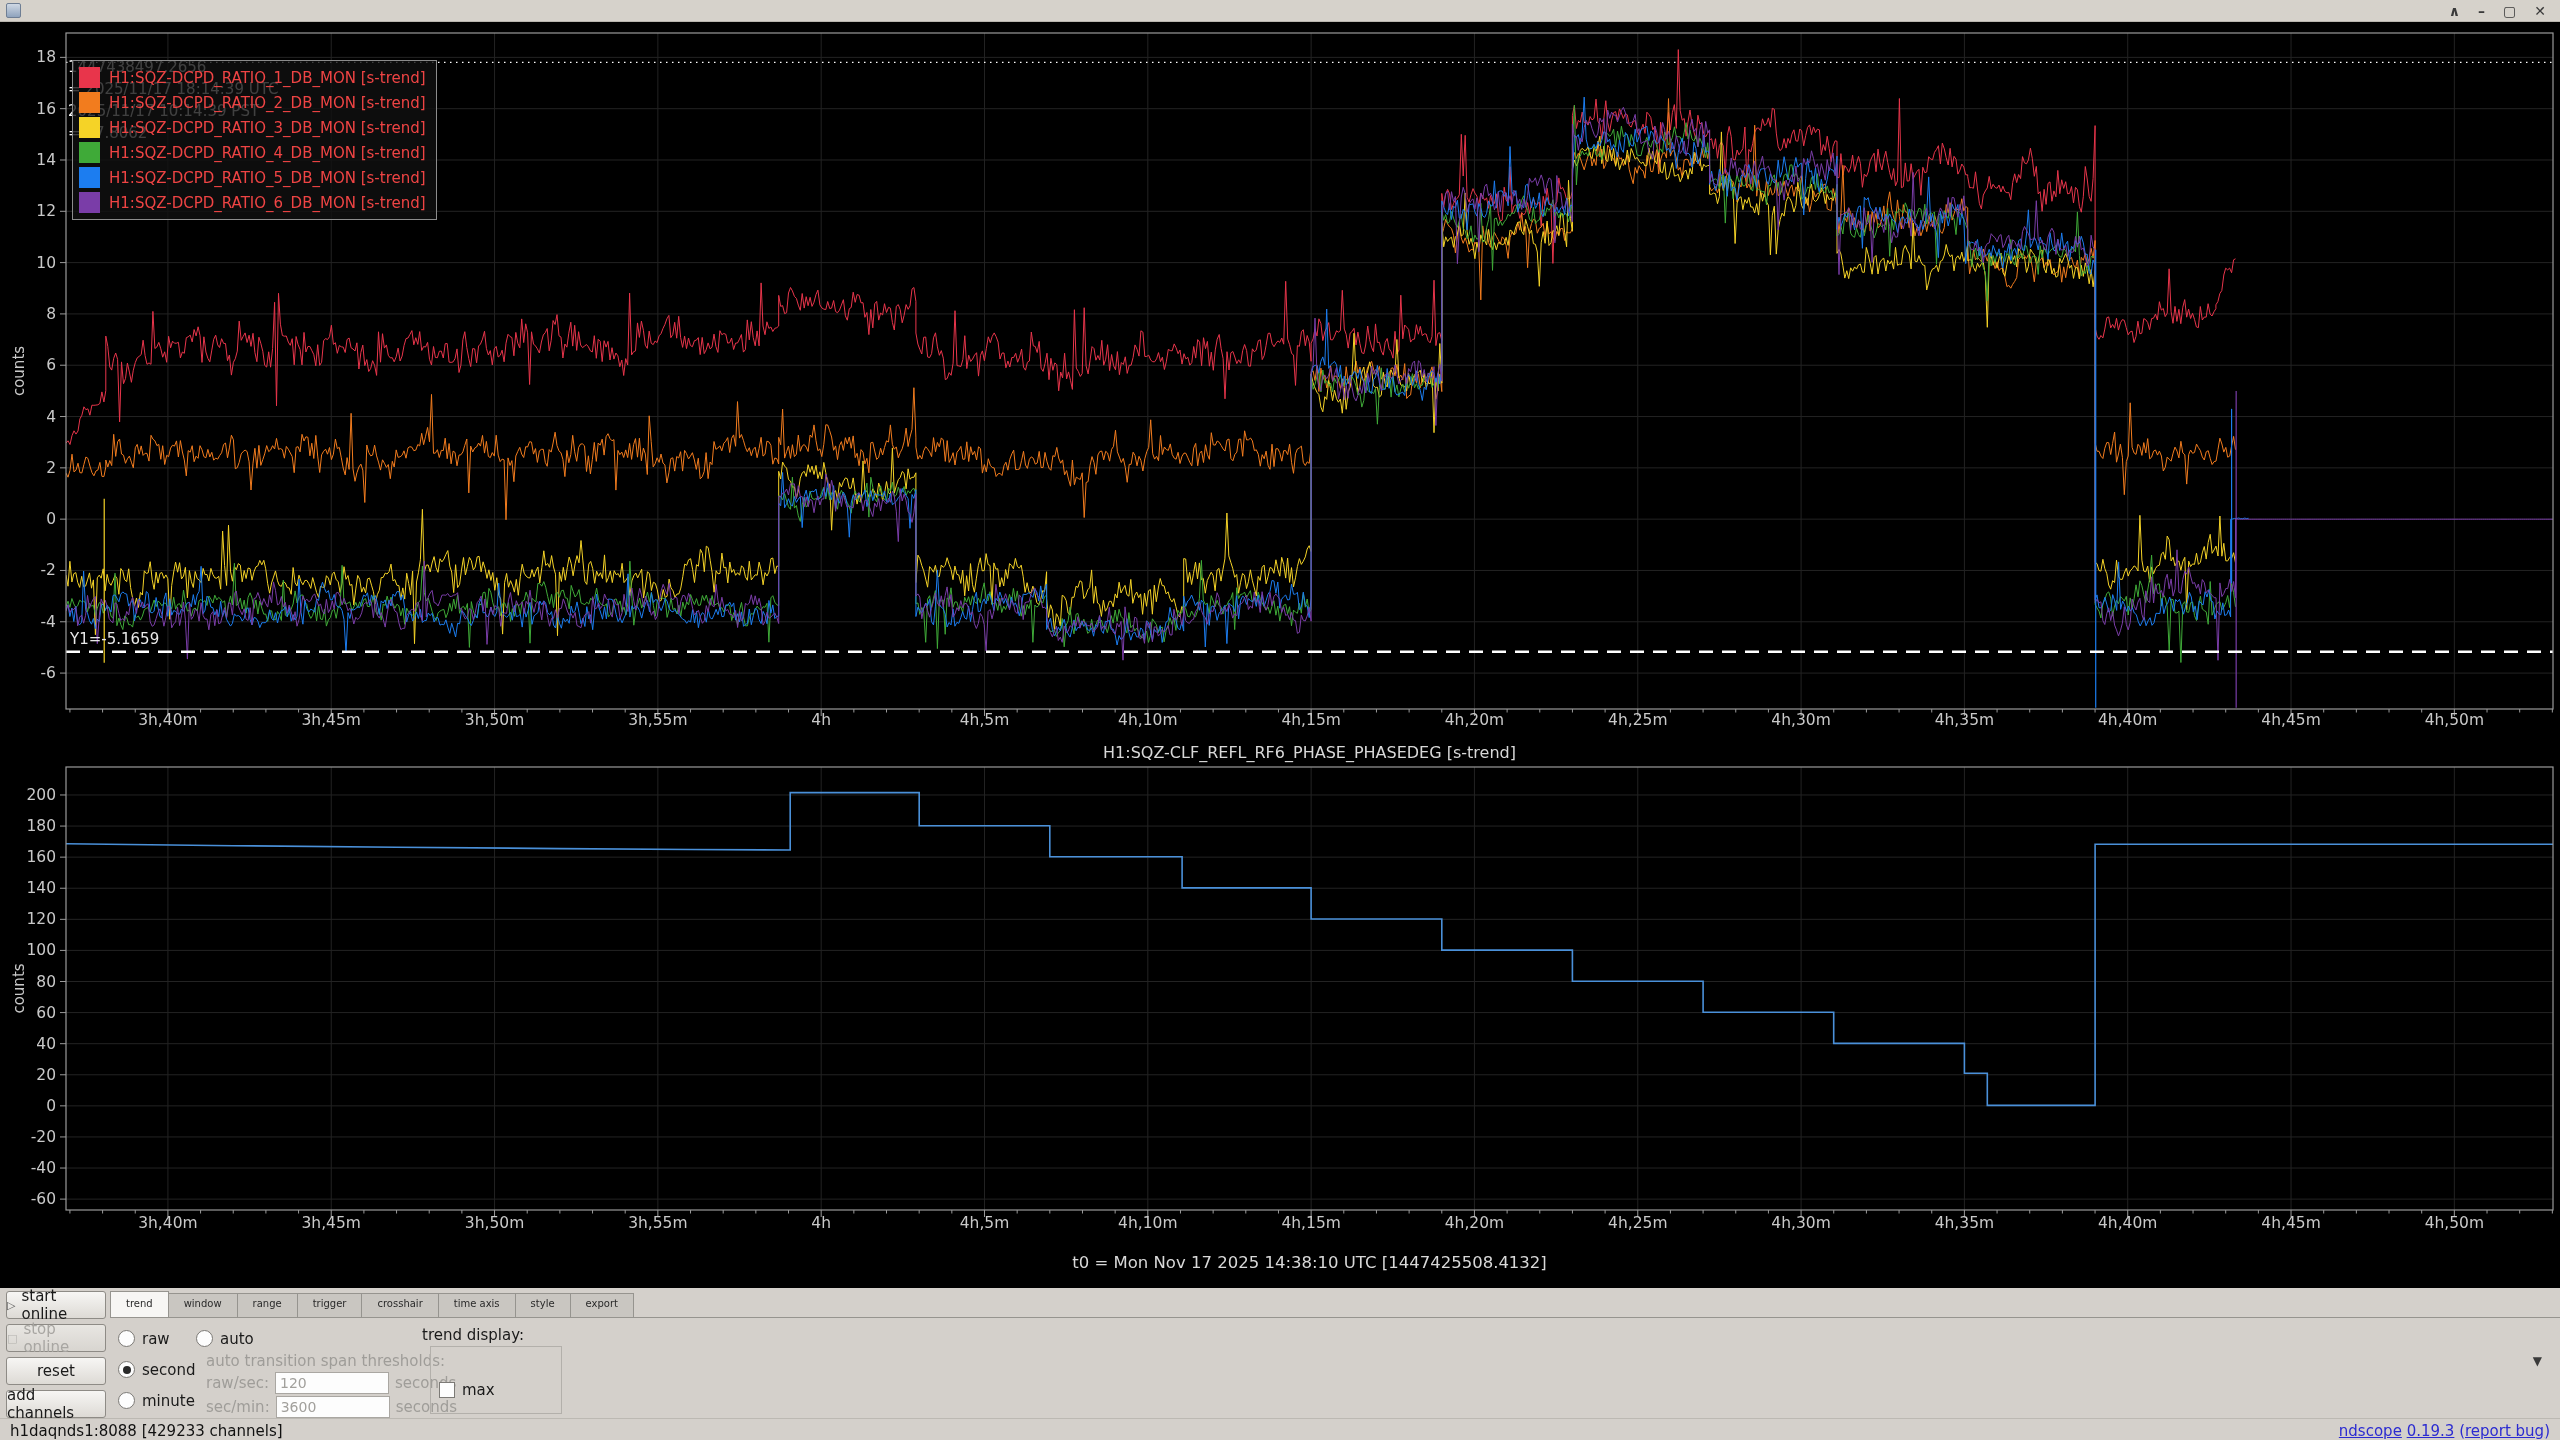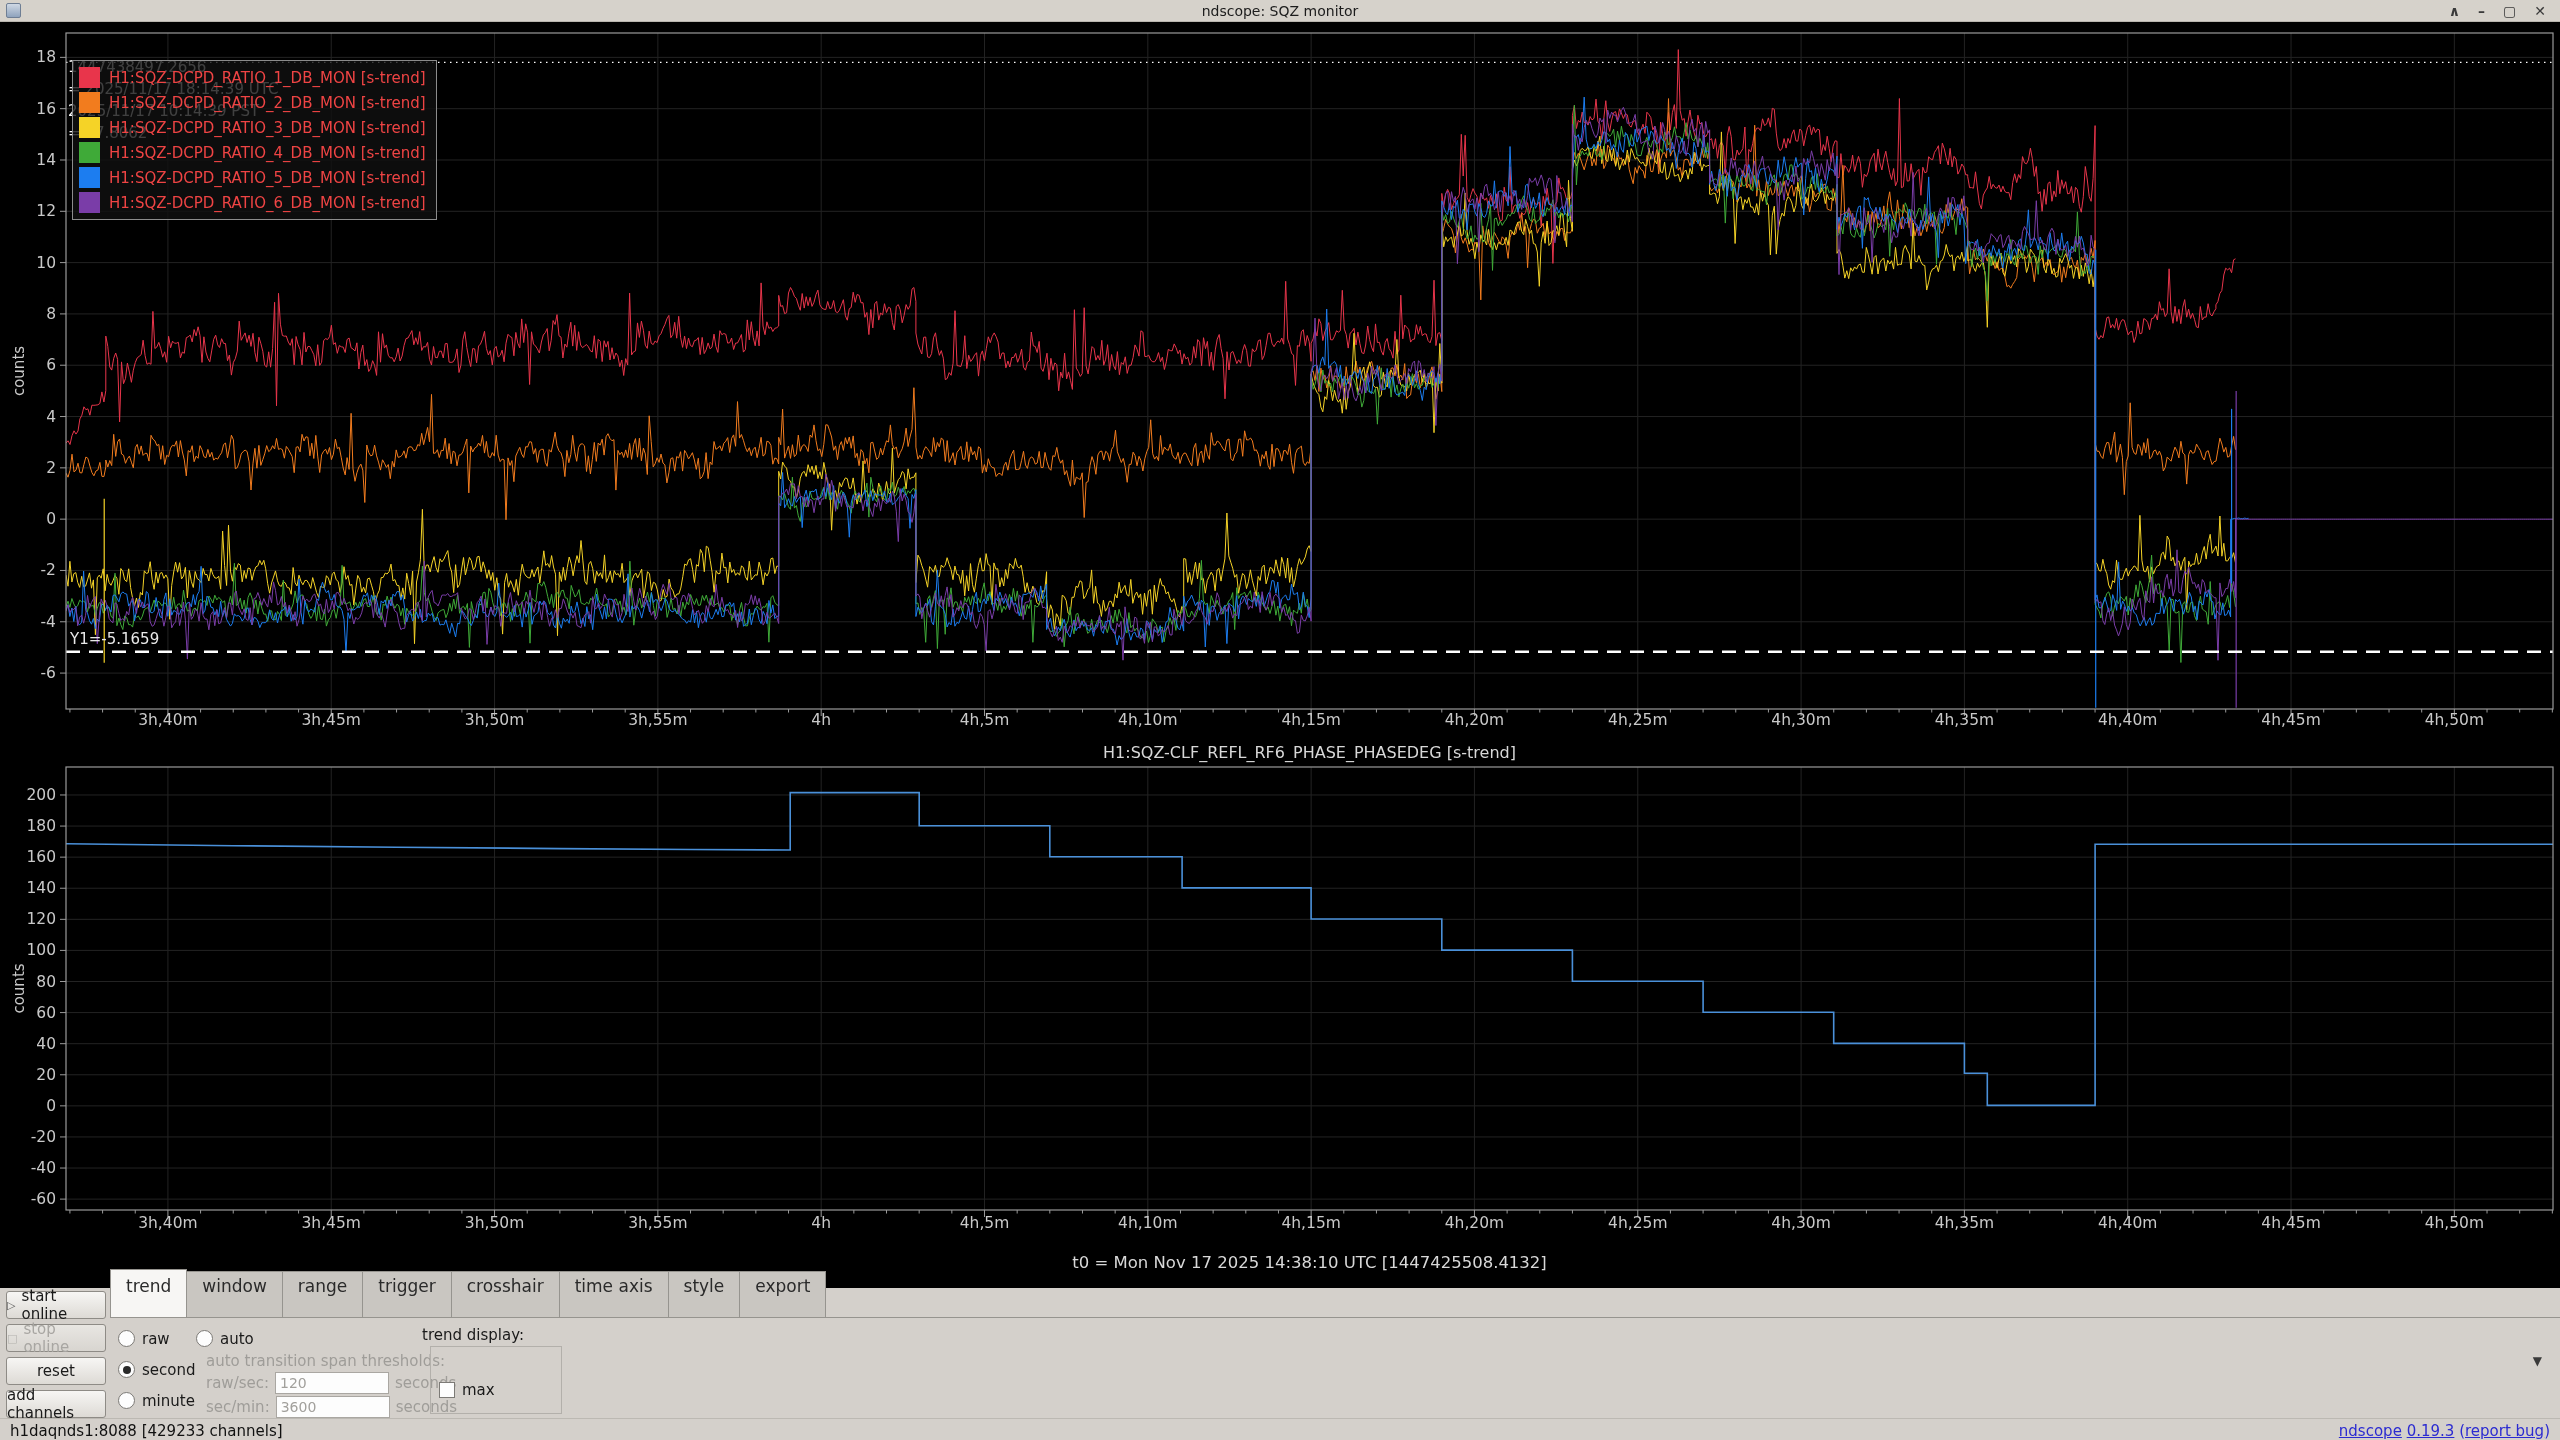--- a/index.html
+++ b/index.html
@@ -26,22 +26,22 @@
   #control-panel{position:absolute;left:0;top:1288px;width:2560px;height:130px;
     background:#d4d0cb;z-index:5;font-size:15px;color:#1a1a1a;}
   #btn-col{position:absolute;left:6px;top:3px;width:100px;display:flex;flex-direction:column;gap:5px;}
   .qbtn{height:26px;border:1px solid #8e8b86;border-radius:3px;background:linear-gradient(#f7f6f4,#dddad5);
     font-size:15px;color:#1a1a1a;display:flex;align-items:center;justify-content:center;gap:6px;
     font-family:"DejaVu Sans",sans-serif;}
   .qbtn .glyph{font-size:11px;color:#555;}
   .qbtn.disabled{color:#a8a6a2;background:linear-gradient(#e8e6e2,#d8d5d0);}
   .qbtn.disabled .glyph{color:#b5b3af;}
   #tabbar{position:absolute;left:110px;top:1px;display:flex;align-items:flex-end;height:28px;}
-  .tab{padding:4px 15px 21px 15px;border:1px solid #96948f;border-bottom:none;background:#c9c6c1;
-    font-size:17px;margin-right:-1px;color:#2a2a2a;}
+  .tab{padding:4px 15px 8px 15px;border:1px solid #96948f;border-bottom:none;background:#c9c6c1;
+    font-size:10px;margin-right:-1px;color:#2a2a2a;}
   .tab.active{background:#f7f6f4;padding-top:6px;position:relative;z-index:2;}
   #tabline{position:absolute;left:110px;top:29px;right:0;height:1px;background:#96948f;}
   .radio-row{display:flex;gap:7px;position:absolute;}
   .radio{width:15px;height:15px;border-radius:50%;border:1px solid #7c7a76;background:#fdfdfd;flex:none;}
   .radio.checked{position:relative;}
   .radio.checked::after{content:"";position:absolute;left:3.5px;top:3.5px;width:8px;height:8px;
     border-radius:50%;background:#2a2a2a;}
   .gray{color:#9f9d99;}
   .fieldrow{position:absolute;display:flex;align-items:center;gap:6px;}
   .fieldrow input{width:104px;height:18px;border:1px solid #aaa7a2;background:#fdfdfd;
@@ -57,21 +57,20 @@
     border-top:1px solid #bcb9b3;z-index:5;font-size:15px;color:#111;
     display:flex;align-items:center;justify-content:space-between;padding:0 10px;box-sizing:border-box;}
   #statusbar a{color:#2b2bd1;}
   #status-right{color:#2b2bd1;}
 </style>
 </head>
 <body>
 
 <div id="titlebar">
   <div id="title-icon"></div>
-  <div id="window-title">ndscope: SQZ monitor</div>
   <div id="win-buttons">
       <span class="winbtn">∧</span>
       <span class="winbtn">–</span>
       <span class="winbtn">▢</span>
       <span class="winbtn">✕</span>
     </div>
 </div>
 
 <svg id="plots" width="2560" height="1288">
     <defs>

